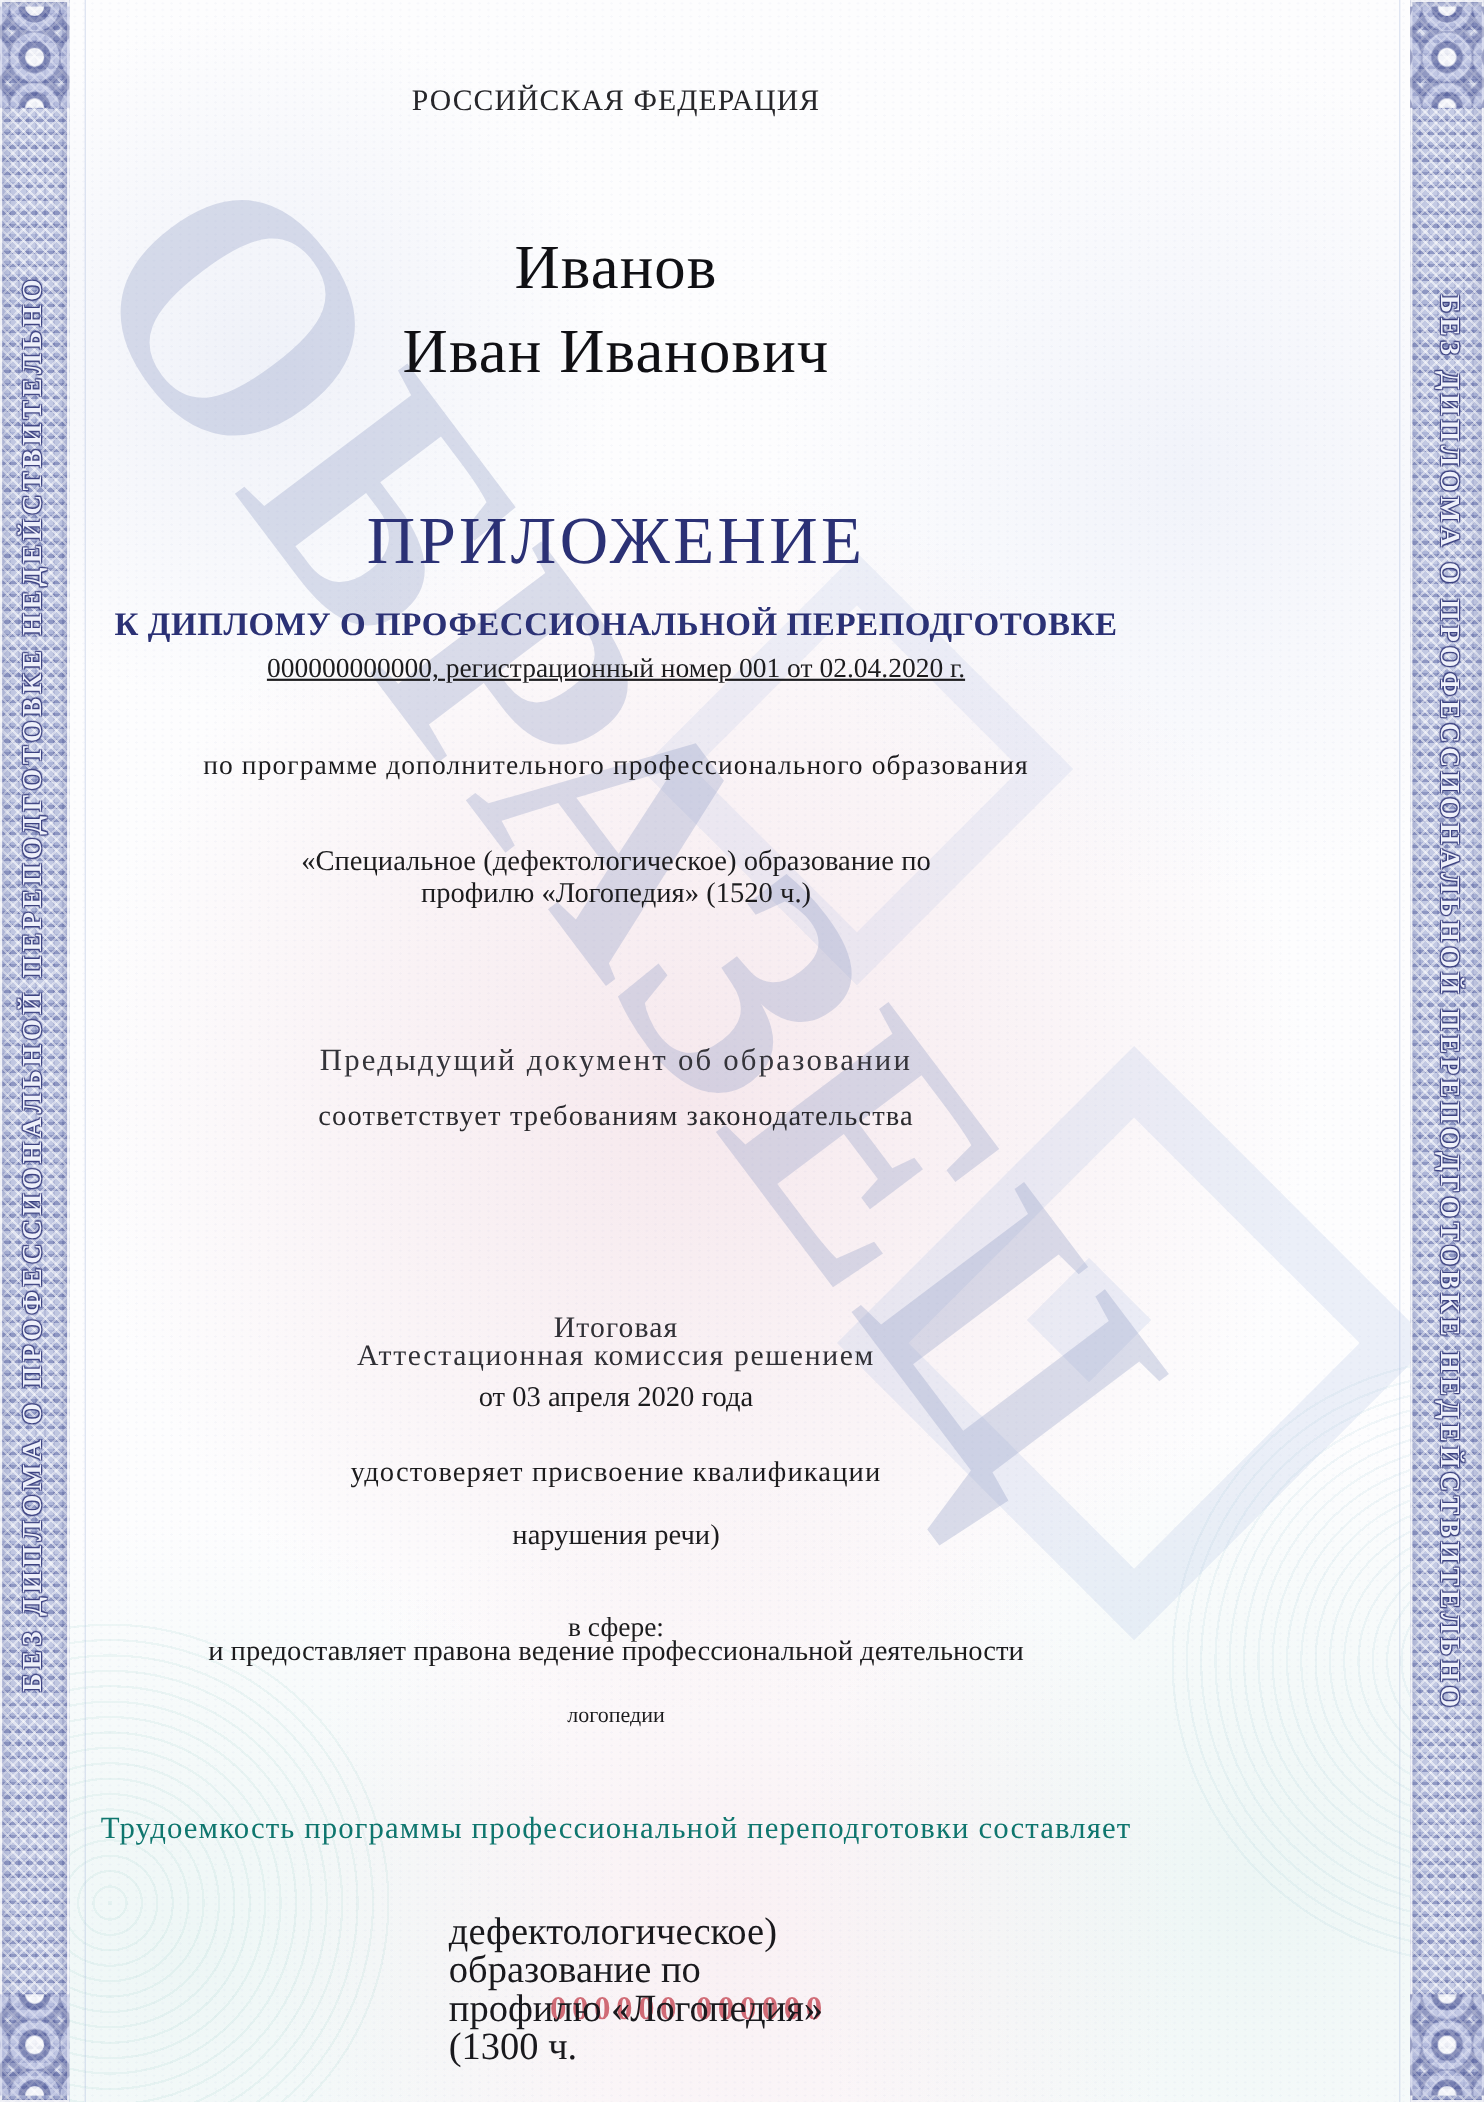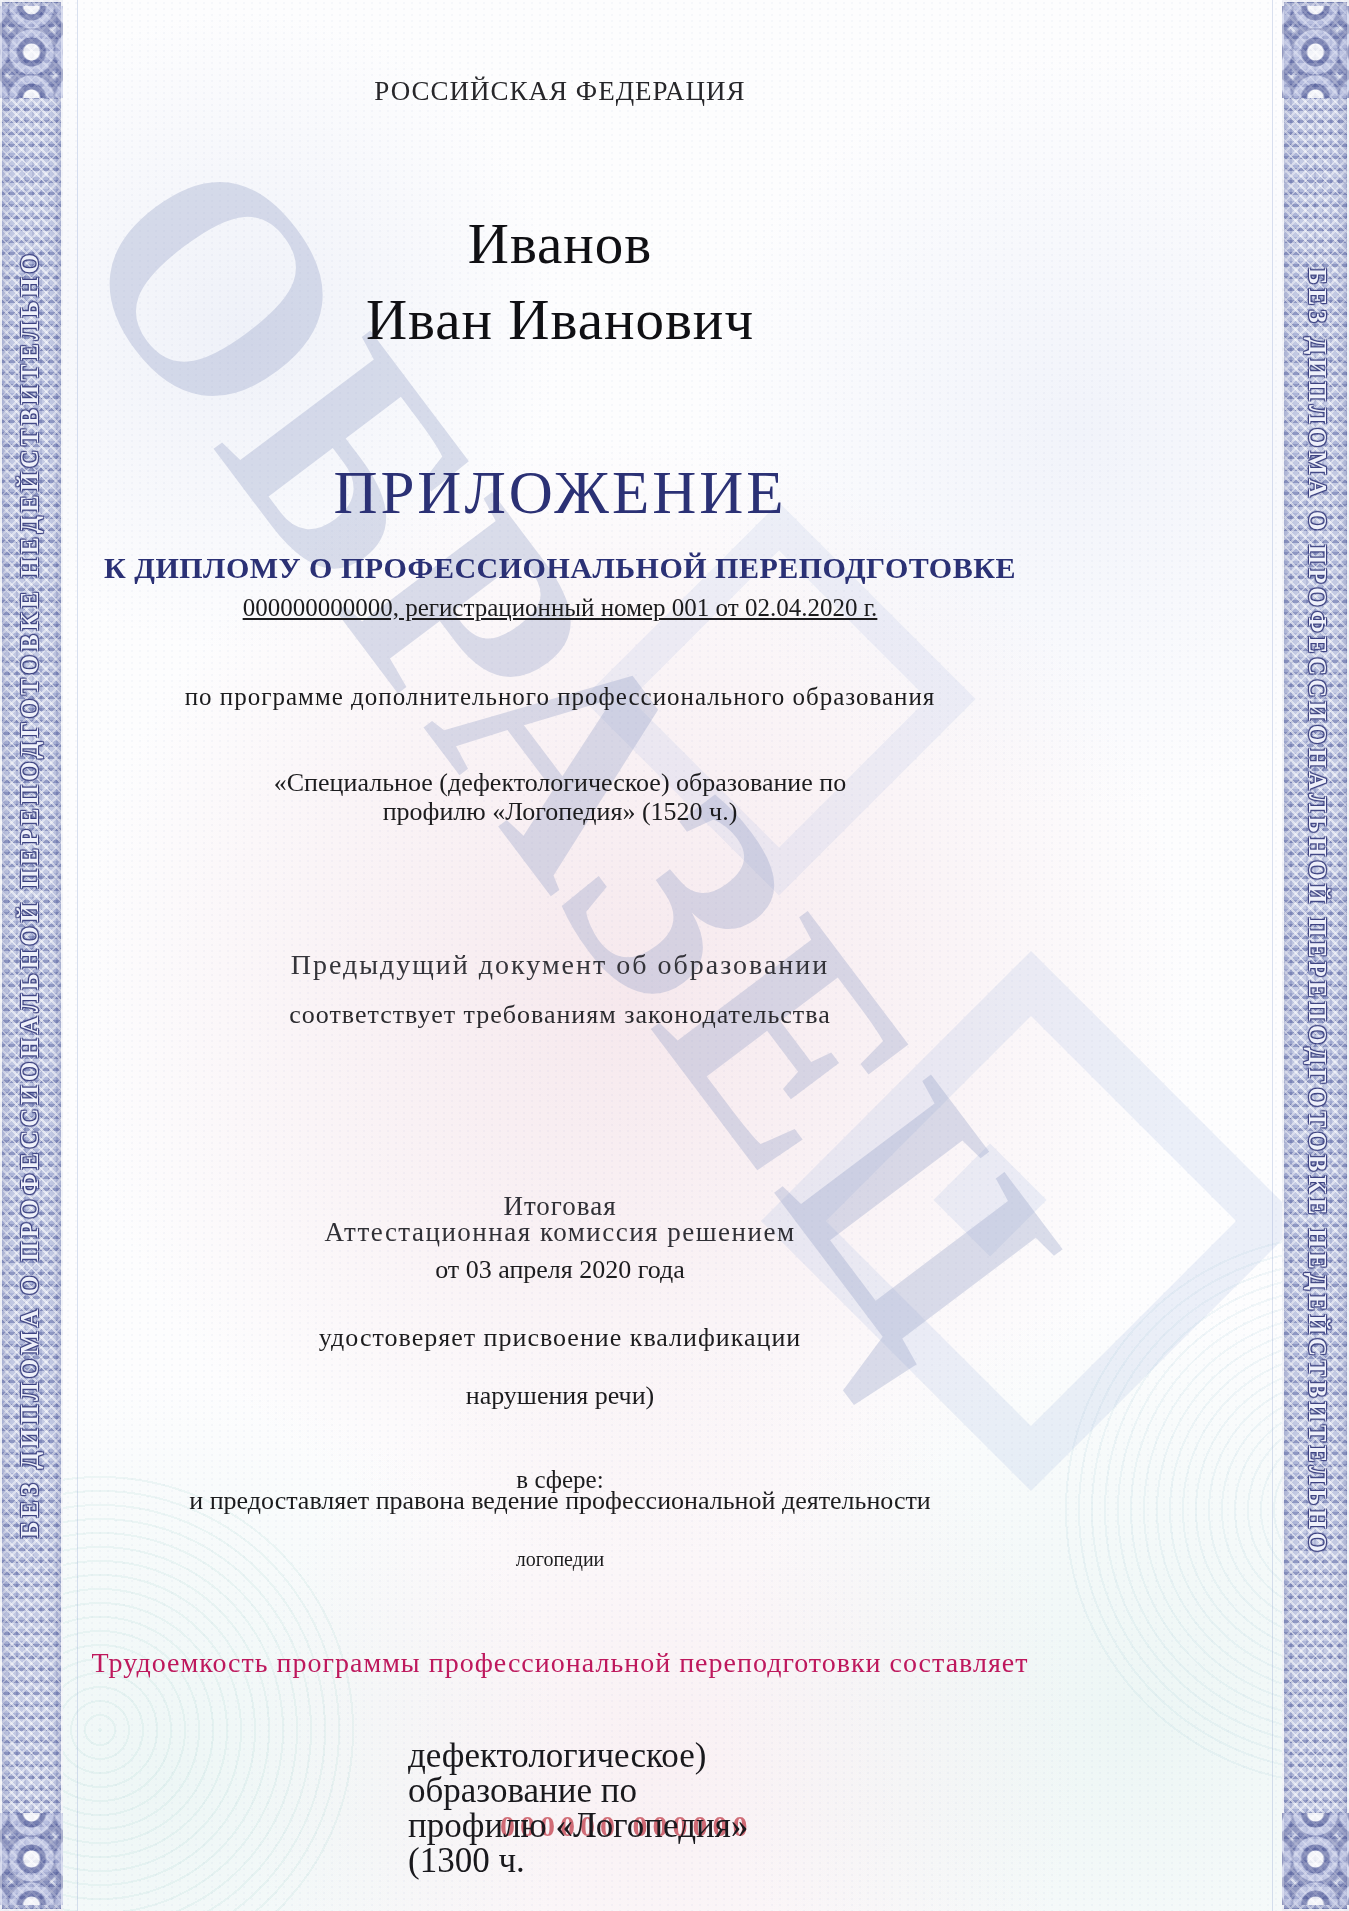--- a/index.html
+++ b/index.html
@@ -93,21 +93,21 @@
   .prev2{top:1000px;font-size:26px;letter-spacing:1px;color:#2a2a2e;}
   .comm1{top:1191px;font-size:27px;letter-spacing:1px;color:#303036;}
   .comm2{top:1217px;font-size:27px;letter-spacing:1.5px;color:#303036;}
   .comm3{top:1255px;font-size:26px;}
   .qual-intro{top:1323px;font-size:26px;letter-spacing:1px;}
   .qual1{top:1352px;font-size:26px;}
   .qual2{top:1381px;font-size:26px;}
   .rights{top:1486px;font-size:26px;}
   .sphere-l{top:1466px;font-size:25px;}
   .sphere-v{top:1548px;font-size:20px;}
-  .workload{top:1647px;font-size:28px;letter-spacing:1px;color:#be185d;}
+  .workload{top:1647px;font-size:28px;letter-spacing:1px;color:#0f766e;}
   .bottom-block{
     position:absolute;left:408px;top:1738px;width:500px;z-index:4;
     font-size:35px;line-height:1.0;color:#19191d;
   }
   .serial-red{
     position:absolute;left:500px;top:1809px;z-index:3;
     font-size:30px;letter-spacing:5px;font-weight:bold;
     color:rgba(193,62,75,.75);white-space:nowrap;
   }
 </style>

